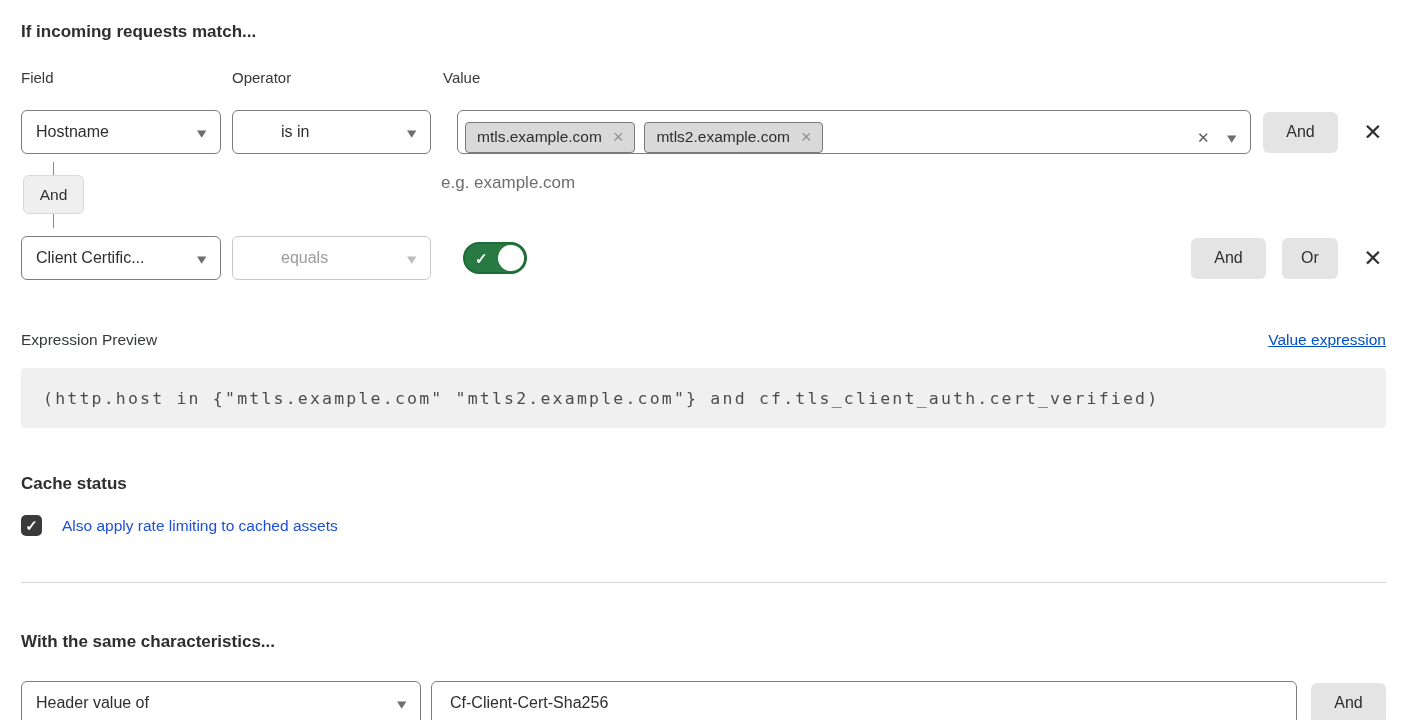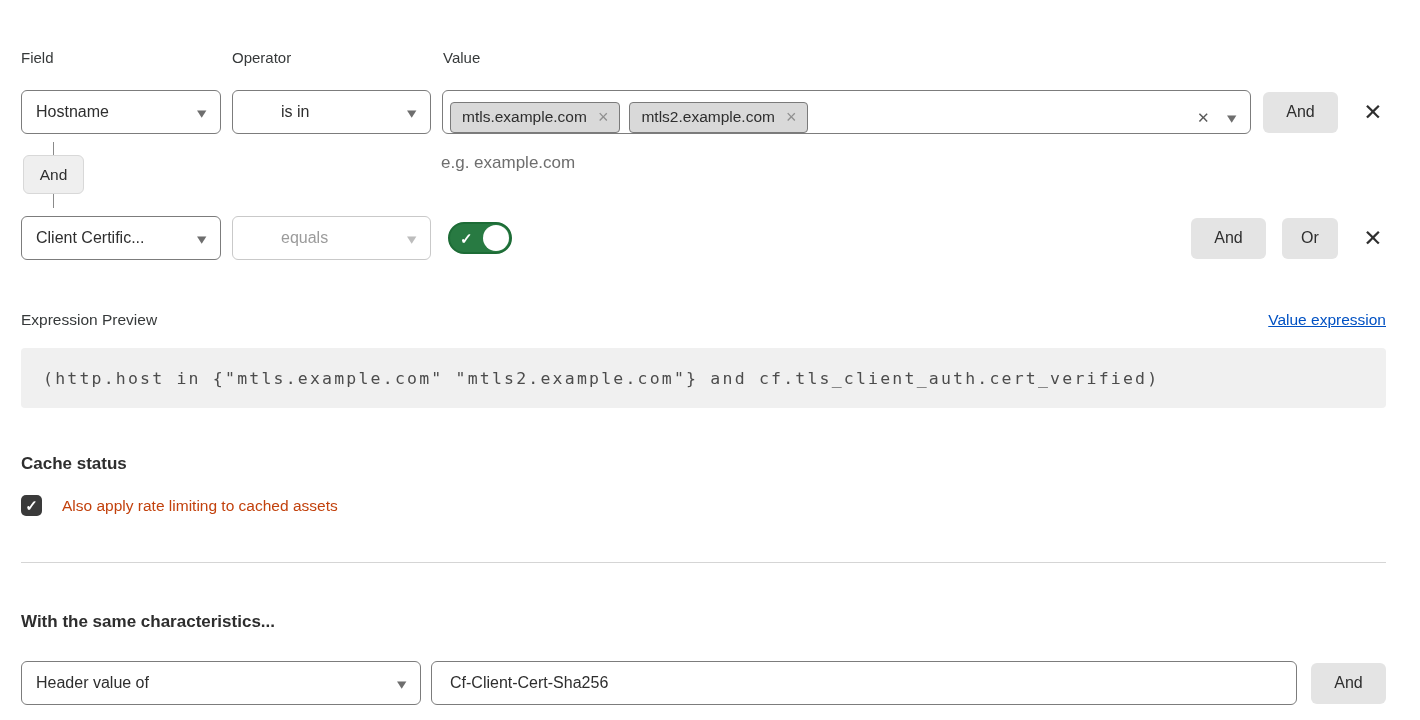--- a/index.html
+++ b/index.html
@@ -17,21 +17,21 @@
   .labels-row .lbl-operator { width: 199px; margin-right: 12px; }
 
   
   .cond-row { display: flex; align-items: center; margin-top: 15px; height: 60px; }
   .select {
     height: 44px; border: 1px solid #7c7c7c; border-radius: 6px; background: #fff;
     display: flex; align-items: center; justify-content: space-between;
     padding: 0 14px; font-size: 16px; color: #2e2e2e; cursor: pointer;
   }
   .select.w200 { width: 200px; margin-right: 11px; }
-  .select.w199 { width: 199px; margin-right: 11px; padding-left: 48px; }
+  .select.w199 { width: 199px; margin-right: 26px; padding-left: 48px; }
   .select.disabled { border-color: #c9c9c9; color: #9b9b9b; cursor: default; }
   .chev { font-size: 15px; color: #6e6e6e; line-height: 1; transform: scaleX(1.25); }
   .select.disabled .chev { color: #bdbdbd; }
 
   .multiselect {
     flex: 1; height: 44px; border: 1px solid #7c7c7c; border-radius: 6px;
     display: flex; align-items: center; padding: 10px 14px 0 7px; background: #fff;
   }
   .tag {
     height: 31px; background: #d9d9d9; border: 1px solid #7a7a7a; border-radius: 4px;
@@ -88,40 +88,41 @@
   }
 
   
   .cache-title { margin-top: 46px; }
   .check-row { display: flex; align-items: center; gap: 20px; margin-top: 21px; }
   .checkbox {
     width: 21px; height: 21px; background: #3a3a3a; border-radius: 5px;
     display: flex; align-items: center; justify-content: center; cursor: pointer;
   }
   .checkbox .cb-check { color: #fff; font-size: 15px; font-weight: 700; line-height: 1; }
-  .check-label { font-size: 15.5px; color: #c2410c; }
+  .check-label { font-size: 15.5px; color: #1d4ed8; }
 
   .divider { margin-top: 46px; border-top: 1px solid #d5d5d5; }
 
   
   .char-title { margin-top: 49px; }
   .char-row { display: flex; align-items: center; margin-top: 29px; height: 44px; }
   .select.w400 { width: 400px; margin-right: 10px; }
   .text-input {
     flex: 1; height: 44px; border: 1px solid #7c7c7c; border-radius: 6px;
     padding: 0 18px; font-size: 16px; color: #2e2e2e; font-family: "Liberation Sans", sans-serif;
     outline: none; background: #fff;
   }
   .char-row .btn-and { margin-left: 14px; }
 </style>
 </head>
 <body>
 
 <div>
 
+  <div class="section-title">If incoming requests match...</div>
 
   <div class="labels-row">
     <div class="lbl-field">Field</div>
     <div class="lbl-operator">Operator</div>
     <div class="lbl-value">Value</div>
   </div>
 
   <div class="cond-row">
     <div class="select w200">
       <span>Hostname</span>

